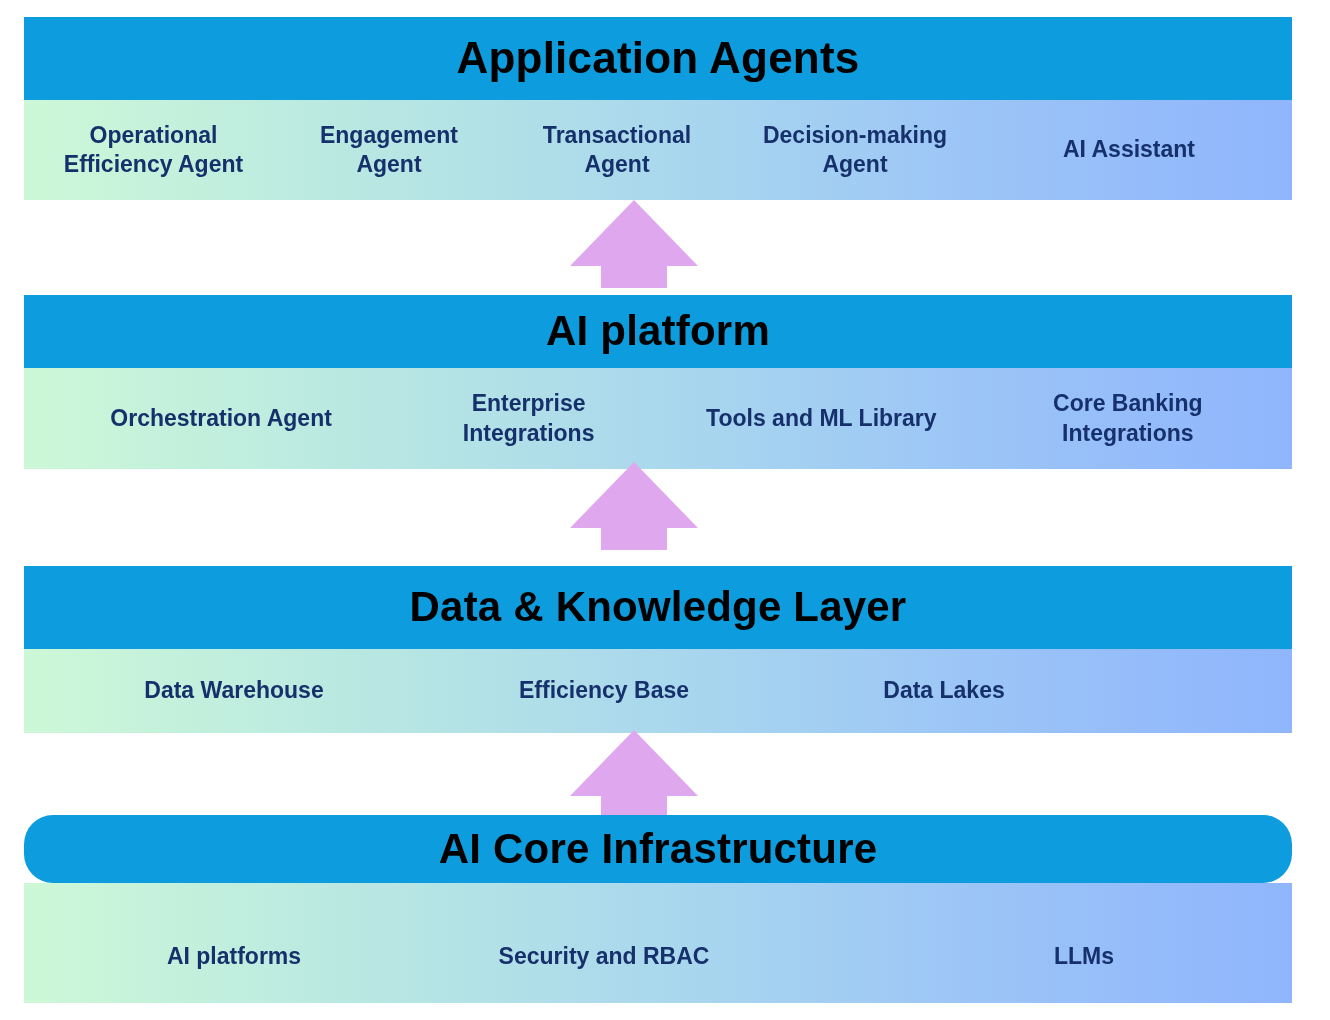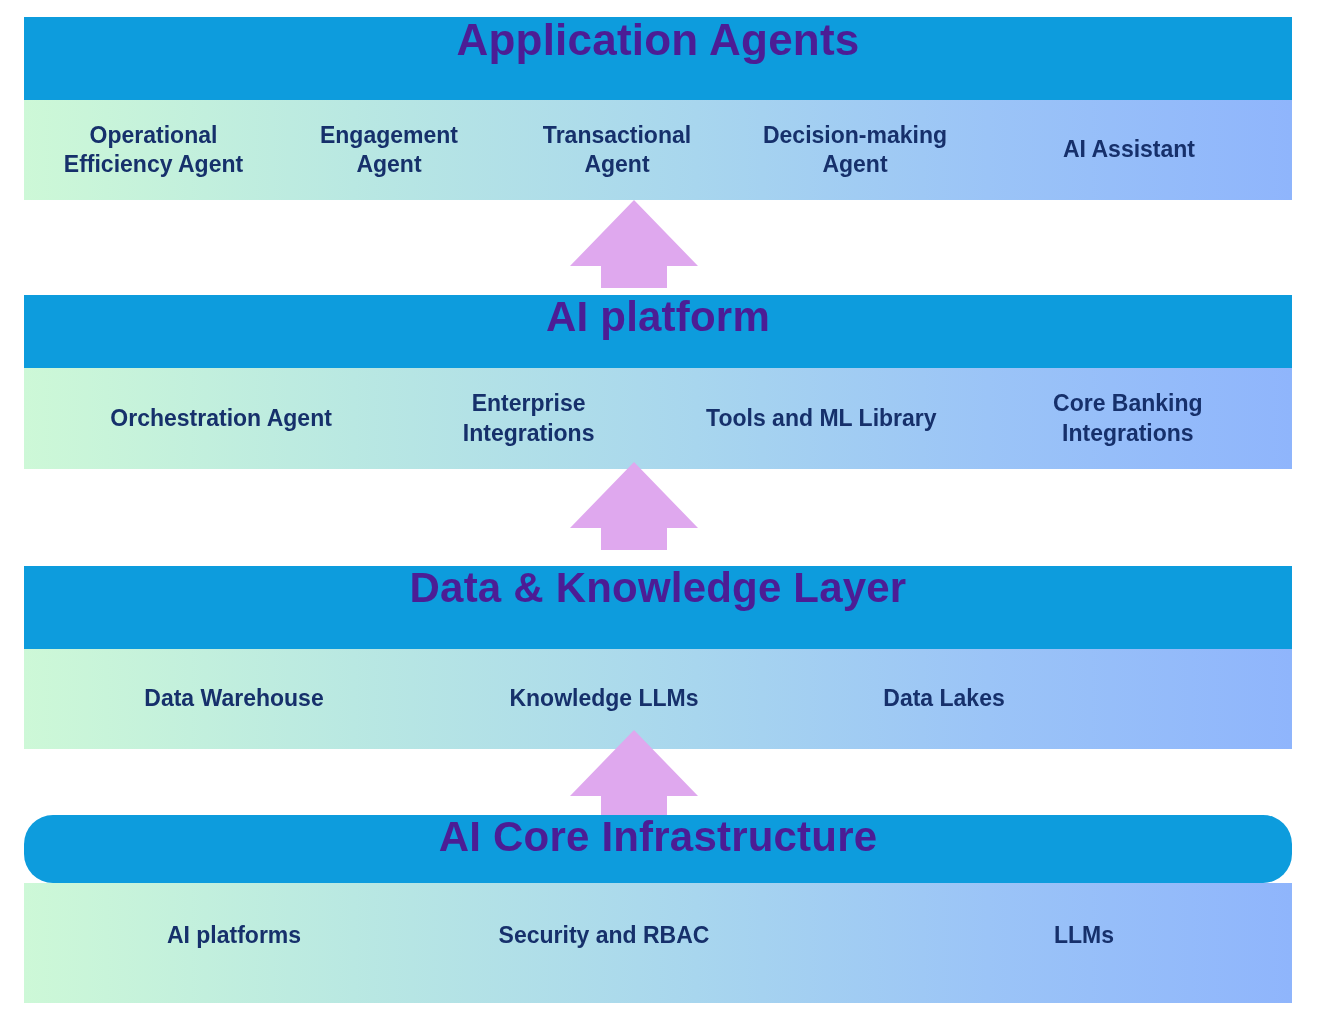--- a/index.html
+++ b/index.html
@@ -25,22 +25,23 @@
   .layer {
     position: absolute;
     left: 24px;
     width: 1268px;
   }
 
   .layer-header {
     box-sizing: border-box;
     width: 100%;
     background: #0d9cdd;
-    color: #4c1d95;
+    color: #000000;
     display: flex;
+    align-items: center;
     justify-content: center;
     text-align: center;
     font-weight: 700;
     letter-spacing: 0.2px;
   }
 
   .layer-header .header-text {
     display: block;
     line-height: 1.05;
   }
@@ -82,31 +83,31 @@
   #layer-2 .layer-items  { height: 101px; padding: 0 20px; }
   #layer-2 .layer-item   { font-size: 23px; }
   #layer-2 .item-0 { width: 360px; }
   #layer-2 .item-1 { width: 265px; }
   #layer-2 .item-2 { width: 330px; }
   #layer-2 .item-3 { width: 293px; }
 
   
   #layer-3 { top: 566px; }
   #layer-3 .layer-header { height: 83px; font-size: 42px; }
-  #layer-3 .layer-items  { height: 100px; padding: 0 10px; }
+  #layer-3 .layer-items  { height: 84px; padding: 0 10px; }
   #layer-3 .layer-item   { font-size: 23px; }
   #layer-3 .item-0 { width: 400px; }
   #layer-3 .item-1 { width: 340px; }
   #layer-3 .item-2 { width: 340px; }
 
   
   #layer-4 { top: 815px; }
   #layer-4 .layer-header { height: 68px; font-size: 42px; border-radius: 29px; }
   #layer-4 .layer-items  { height: 120px; padding: 0 10px; align-items: flex-start; }
-  #layer-4 .layer-item   { font-size: 23px; padding-top: 38px; }
+  #layer-4 .layer-item   { font-size: 23px; padding-top: 59px; }
   #layer-4 .item-0 { width: 400px; }
   #layer-4 .item-1 { width: 340px; }
   #layer-4 .item-2 { width: 340px; text-align: right; }
 
   
   .arrow-up {
     position: absolute;
     left: 570px;
     width: 128px;
     height: 88px;
@@ -164,21 +165,21 @@
       <polygon points="64,0 128,66 97,66 97,88 31,88 31,66 0,66" fill="#dfa8ee"></polygon>
     </svg>
   </div>
 
   <div class="layer" id="layer-3">
     <div class="layer-header">
       <span class="header-text">Data &amp; Knowledge Layer</span>
     </div>
     <div class="layer-items">
       <div class="layer-item item-0">Data Warehouse</div>
-      <div class="layer-item item-1">Knowledge LLMs</div>
+      <div class="layer-item item-1">Efficiency Base</div>
       <div class="layer-item item-2">Data Lakes</div>
     </div>
   </div>
 
   <div class="arrow-up" id="arrow-3">
     <svg viewBox="0 0 128 88" xmlns="http://www.w3.org/2000/svg">
       <polygon points="64,0 128,66 97,66 97,88 31,88 31,66 0,66" fill="#dfa8ee"></polygon>
     </svg>
   </div>
 

